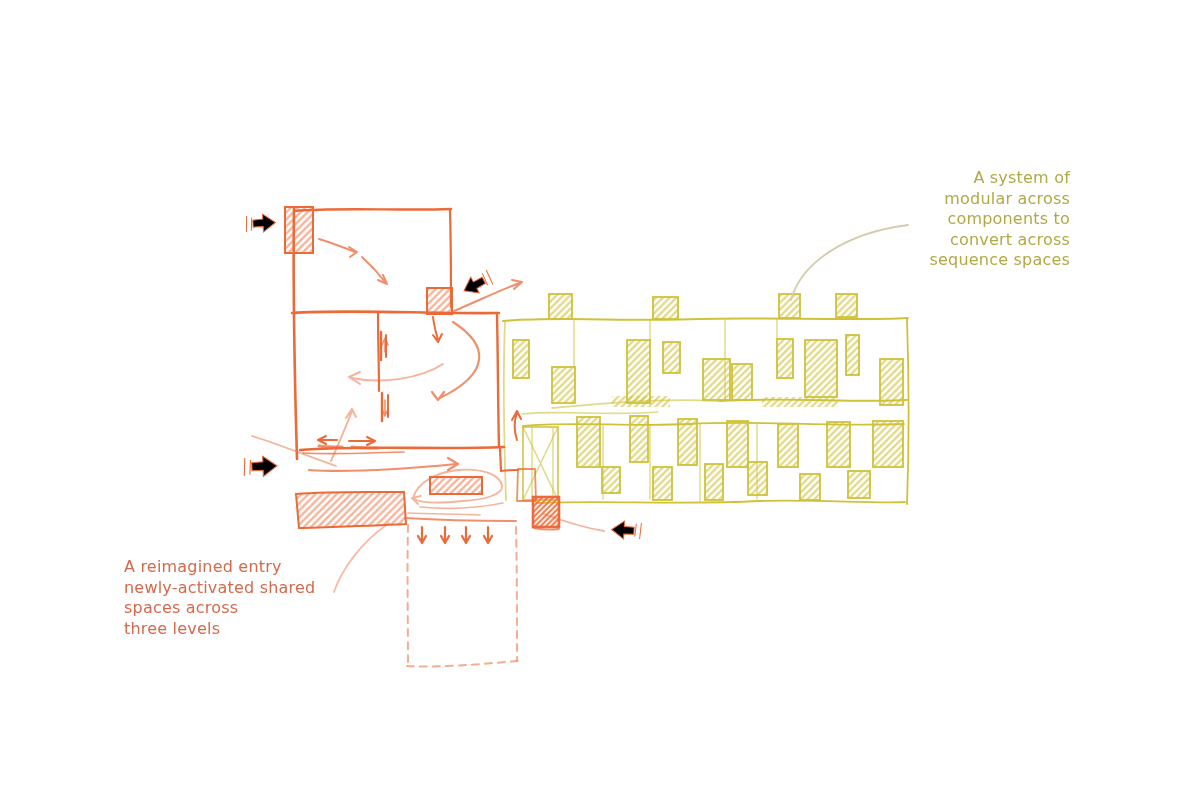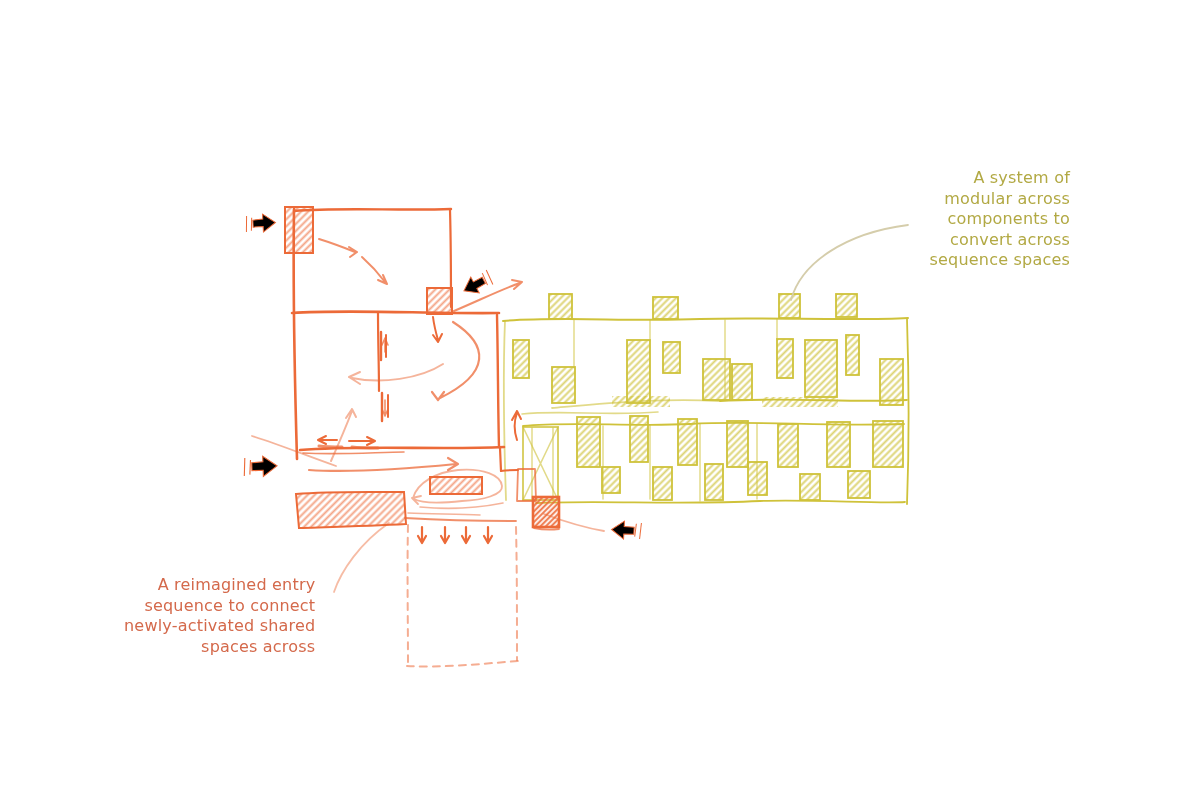--- a/index.html
+++ b/index.html
@@ -30,21 +30,21 @@
   .or{fill:url(#hO);stroke:var(--orange-ink);stroke-width:2;}
   .ord{fill:url(#hOd);stroke:var(--orange-ink);stroke-width:2.6;}
   .lc{stroke:var(--orange-ink);fill:none;opacity:.45;stroke-linecap:round;}
   .cc{stroke:var(--connector);fill:none;stroke-linecap:round;}
   .ph-o{stroke:var(--orange-ink);stroke-width:2;opacity:.6;}
   .ph-od{stroke:var(--orange-ink);stroke-width:2.2;opacity:.85;}
   .ph-y{stroke:var(--olive-ink);stroke-width:2;opacity:.7;}
   .harrow{stroke:var(--orange-ink);}
   
   .ann{position:absolute;font-size:16px;line-height:20.5px;font-weight:normal;letter-spacing:.2px;}
-  .ann-left{left:124px;top:575px;color:var(--orange-text);text-align:right;}
+  .ann-left{left:124px;top:557px;color:var(--orange-text);text-align:left;}
   .ann-right{right:130px;top:168px;color:var(--olive-text);text-align:right;}
 </style>
 </head>
 <body>
 
 <div class="stage">
 
   <svg class="sketch-svg" width="1200" height="800" viewBox="0 0 1200 800">
     <defs>
       <pattern id="hY" patternUnits="userSpaceOnUse" width="4.8" height="4.8" patternTransform="rotate(45)">
@@ -209,23 +209,23 @@
       <use href="#harrow" class="harrow" transform="translate(244,467) rotate(-2) scale(1.12)"></use>
       <use href="#harrow" class="harrow" transform="translate(641,531) rotate(183)"></use>
     </g>
 
     <path class="lc" stroke-width="1.8" d="M334,592 C341,571 360,543 389,523"></path>
     <path class="cc" stroke-width="1.8" d="M791,300 C801,263 845,233 908,225"></path>
   </svg>
 
   <div class="ann ann-left">
     <div>A reimagined entry</div>
-    <div>sequence to connect</div>
     <div>newly-activated shared</div>
     <div>spaces across</div>
+    <div>three levels</div>
   </div>
 
   <div class="ann ann-right">
     <div>A system of</div>
     <div>modular across</div>
     <div>components to</div>
     <div>convert across</div>
     <div>sequence spaces</div>
   </div>
 

